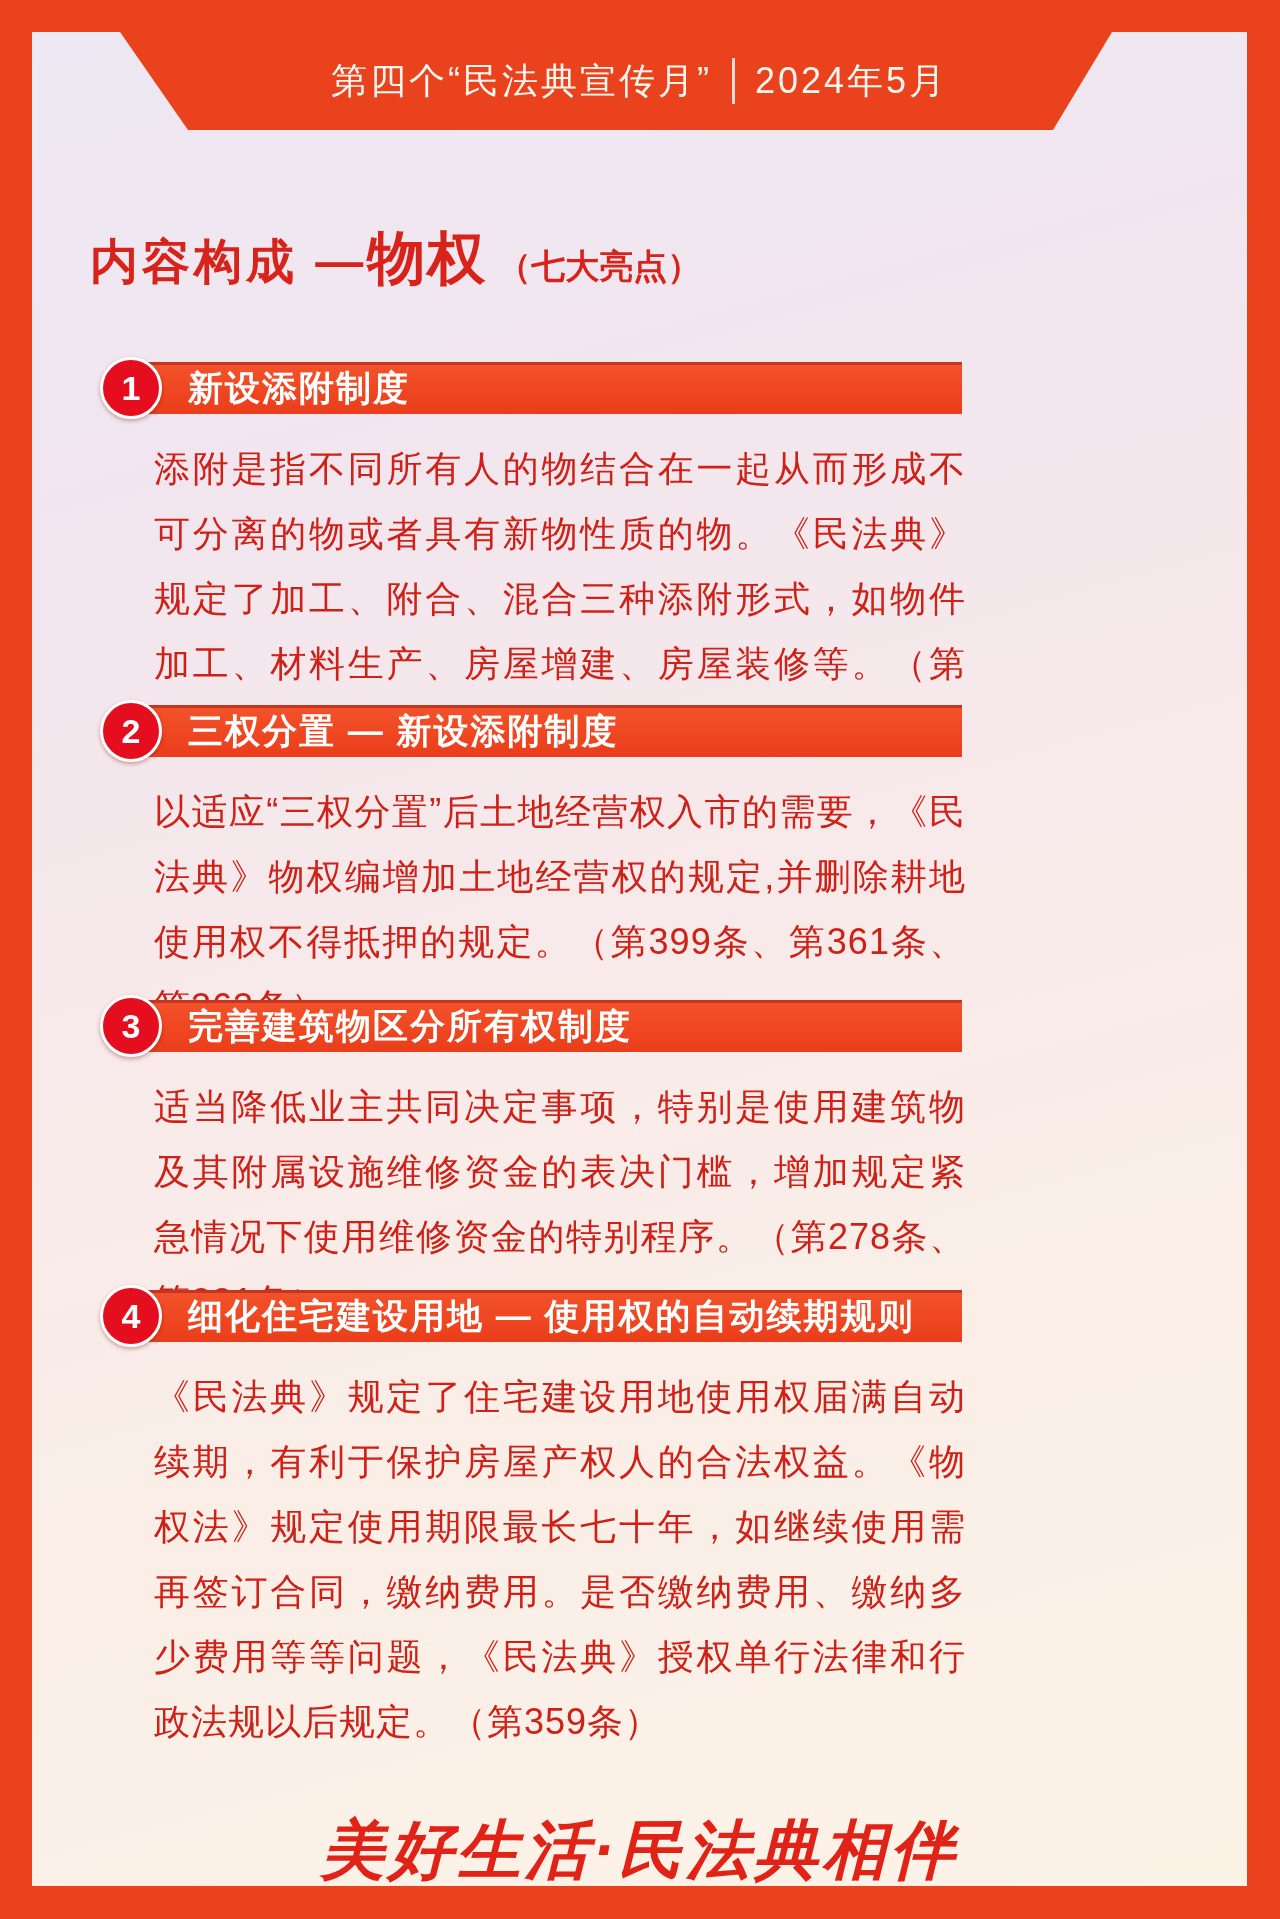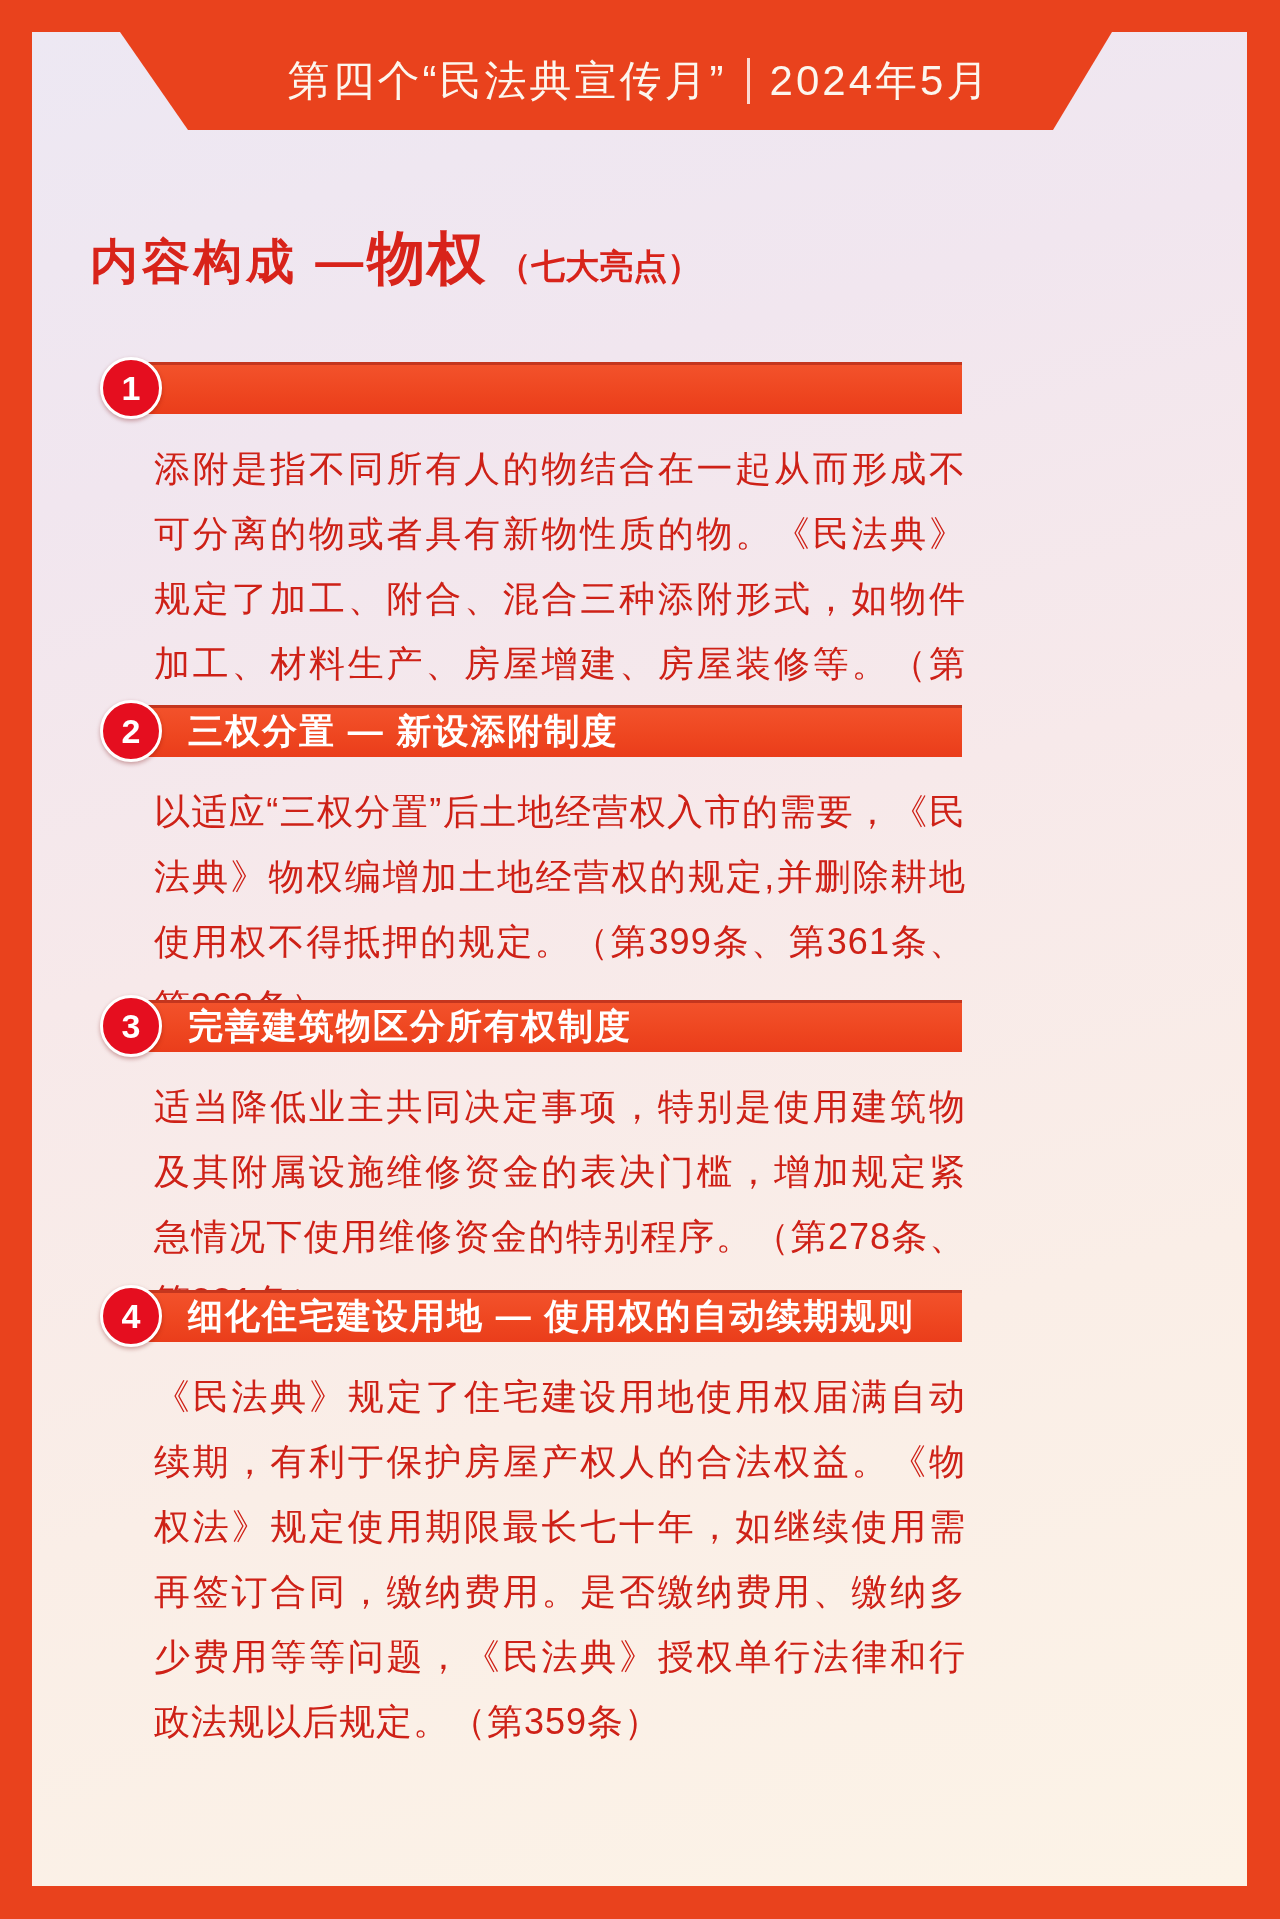--- a/index.html
+++ b/index.html
@@ -13,21 +13,21 @@
     position:absolute; left:32px; top:32px;
     width:1215px; height:1854px;
     background:linear-gradient(165deg,
       #EDE8F3 0%, #F1E6EF 22%, #F7E9EA 45%, #FAEEE7 70%, #FCF3E7 100%);
   }
   .banner {
     position:absolute; left:0; top:0; width:100%; height:98px;
     background:#E9421D;
     clip-path:polygon(88px 0, 1080px 0, 1021px 98px, 156px 98px);
     display:flex; align-items:center; justify-content:center;
-    color:#FCF6EE; font-size:42px; font-weight:500; letter-spacing:3px;
+    color:#FCF6EE; font-size:36px; font-weight:500; letter-spacing:3px;
   }
   .banner-divider {
     width:3px; height:46px; background:rgba(255,255,255,.8);
     margin:0 20px; flex:0 0 auto;
   }
   .title-row {
     position:absolute; left:58px; top:188px;
     display:flex; align-items:baseline; color:#D8231A; white-space:nowrap;
   }
   .title-prefix { font-size:48px; font-weight:700; letter-spacing:4px; }
@@ -78,20 +78,21 @@
 
   <div class="title-row">
     <span class="title-prefix">内容构成 —</span>
     <span class="title-emphasis">物权</span>
     <span class="title-suffix">（七大亮点）</span>
   </div>
 
   <div class="section sec-1">
     <div class="bar">
       <div class="num-circle">1</div>
+      <div class="bar-label">新设添附制度</div>
     </div>
     <div class="body-text">添附是指不同所有人的物结合在一起从而形成不可分离的物或者具有新物性质的物。《民法典》规定了加工、附合、混合三种添附形式，如物件加工、材料生产、房屋增建、房屋装修等。（第322条）</div>
   </div>
 
   <div class="section sec-2">
     <div class="bar">
       <div class="num-circle">2</div>
       <div class="bar-label">三权分置 — 新设添附制度</div>
     </div>
     <div class="body-text">以适应“三权分置”后土地经营权入市的需要，《民法典》物权编增加土地经营权的规定,并删除耕地使用权不得抵押的规定。（第399条、第361条、第363条）</div>
@@ -106,14 +107,15 @@
   </div>
 
   <div class="section sec-4">
     <div class="bar">
       <div class="num-circle">4</div>
       <div class="bar-label">细化住宅建设用地 — 使用权的自动续期规则</div>
     </div>
     <div class="body-text">《民法典》规定了住宅建设用地使用权届满自动续期，有利于保护房屋产权人的合法权益。《物权法》规定使用期限最长七十年，如继续使用需再签订合同，缴纳费用。是否缴纳费用、缴纳多少费用等等问题，《民法典》授权单行法律和行政法规以后规定。（第359条）</div>
   </div>
 
+  <div class="slogan">美好生活·民法典相伴</div>
 
 </div>
 
 </body></html>

